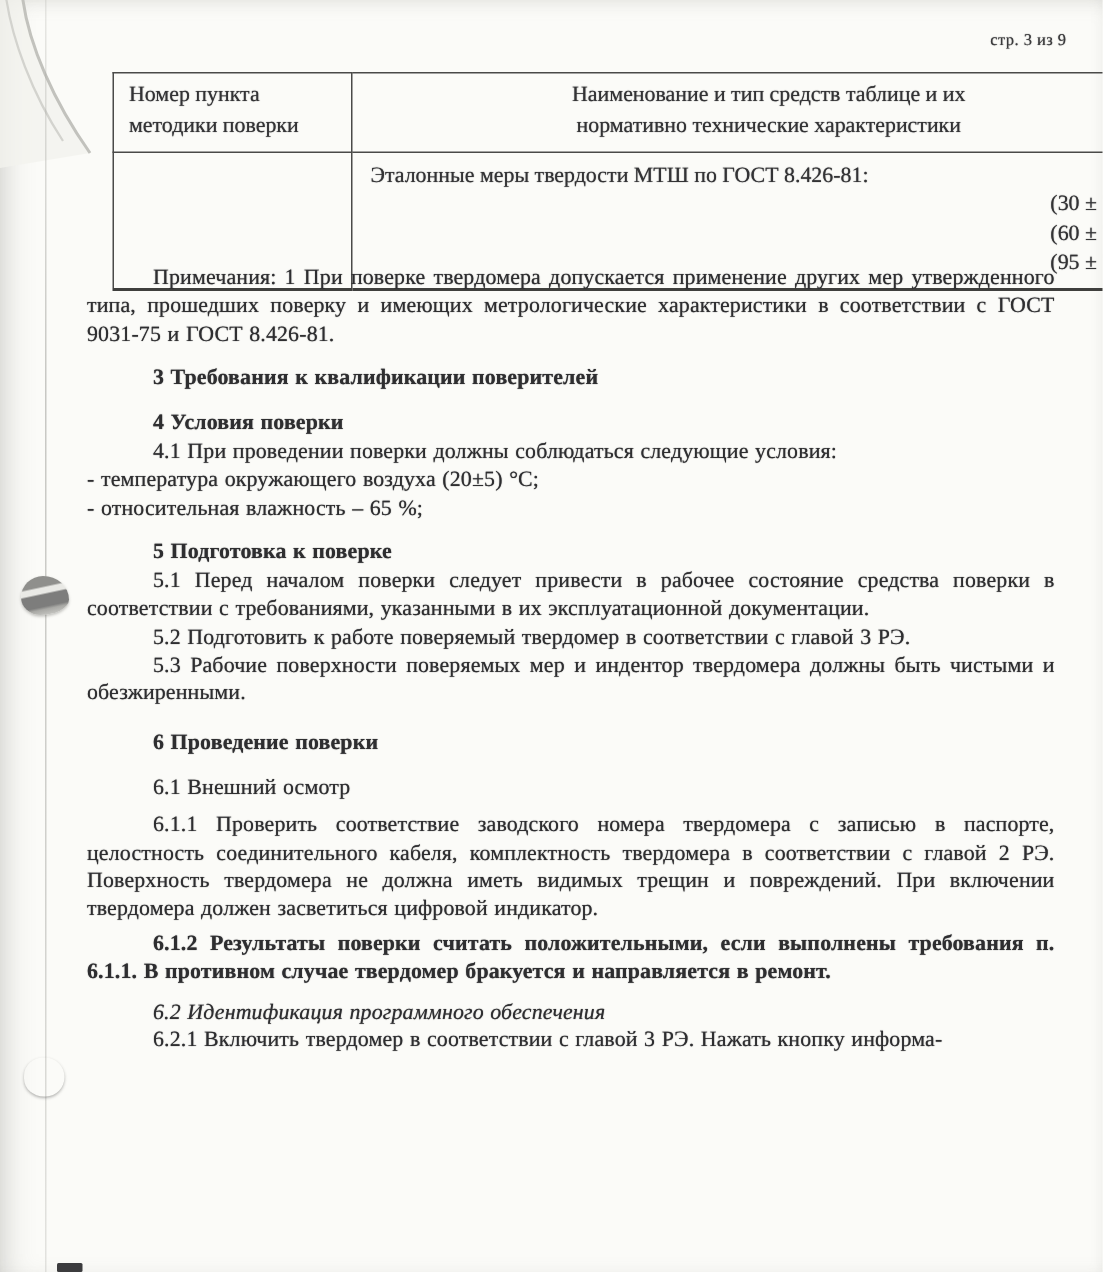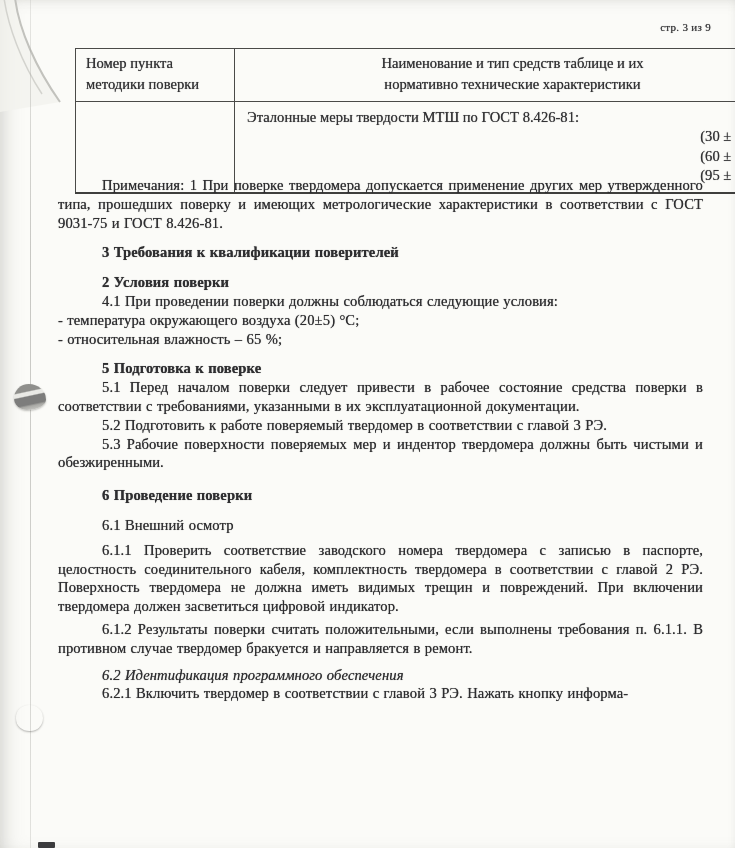--- a/index.html
+++ b/index.html
@@ -43,21 +43,21 @@
     position:absolute;left:58px;top:176px;width:645px;
     font-size:14.6px;line-height:18.8px;
     text-align:justify;word-spacing:.6px;letter-spacing:.1px;
   }
   .para{margin:0;text-indent:44px;}
   .flush{margin:0;text-indent:0;}
   .hd{font-weight:bold;margin:11px 0 0 0;text-indent:44px;text-align:left;}
   .hd6{margin:14px 0 11px 0;}
   .sub{margin:0;text-indent:44px;text-align:left;}
   .mb6{margin-bottom:6px;font-family:Liberation Serif, serif;}
-  .mt4{margin-top:4px;}
+  .mt4{margin-top:4px;font-weight:bold;}
   .mt7{margin-top:8px;font-style:italic;}
   
   .fold-line{
     position:absolute;left:30px;top:0;bottom:0;width:1px;
     background:linear-gradient(to bottom,rgba(170,170,164,.25),rgba(165,165,160,.6) 30%,rgba(165,165,160,.5) 70%,rgba(170,170,164,.3));
     pointer-events:none;
   }
   .curl{position:absolute;left:0;top:0;pointer-events:none;}
   .smudge-top{
     position:absolute;left:14px;top:384px;width:32px;height:26px;
@@ -116,21 +116,21 @@
         </td>
       </tr>
     </tbody>
   </table>
 
   <div class="doc-text ink">
     <p class="para">Примечания: 1 При поверке твердомера допускается применение других мер утвержденного типа, прошедших поверку и имеющих метрологические характеристики в соответствии с ГОСТ 9031-75 и ГОСТ 8.426-81.</p>
 
     <p class="hd">3 Требования к квалификации поверителей</p>
 
-    <p class="hd">2 Условия поверки</p>
+    <p class="hd">4 Условия поверки</p>
     <p class="sub">4.1 При проведении поверки должны соблюдаться следующие условия:</p>
     <p class="flush">- температура окружающего воздуха (20±5) °С;</p>
     <p class="flush">- относительная влажность – 65 %;</p>
 
     <p class="hd">5 Подготовка к поверке</p>
     <p class="para">5.1 Перед началом поверки следует привести в рабочее состояние средства поверки в соответствии с требованиями, указанными в их эксплуатационной документации.</p>
     <p class="sub">5.2 Подготовить к работе поверяемый твердомер в соответствии с главой 3 РЭ.</p>
     <p class="para">5.3 Рабочие поверхности поверяемых мер и индентор твердомера должны быть чистыми и обезжиренными.</p>
 
     <p class="hd hd6">6 Проведение поверки</p>

